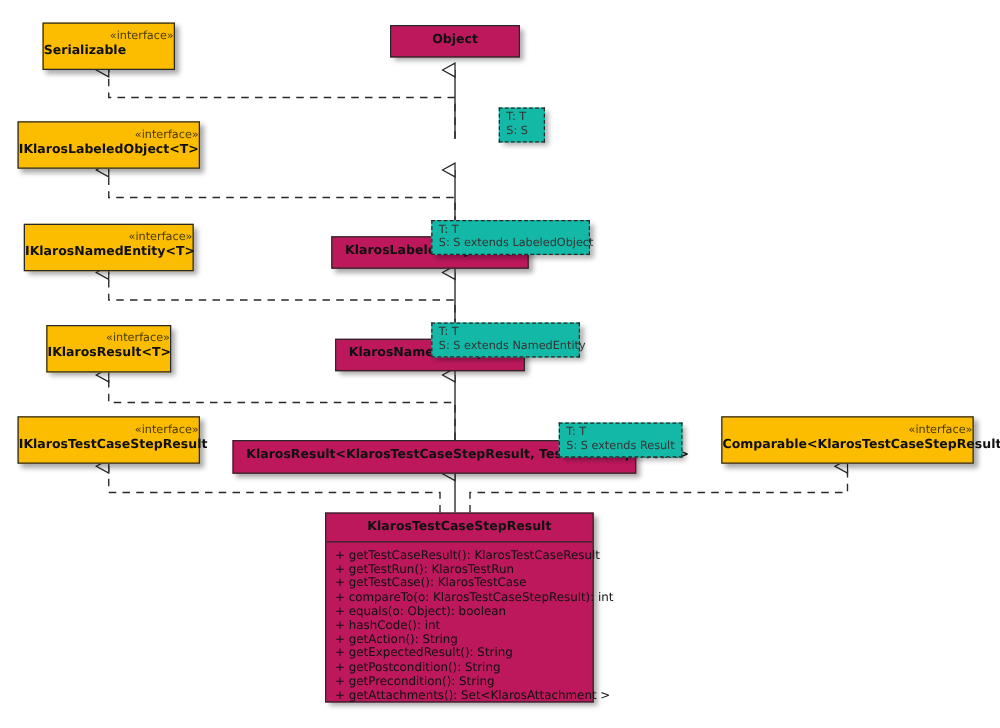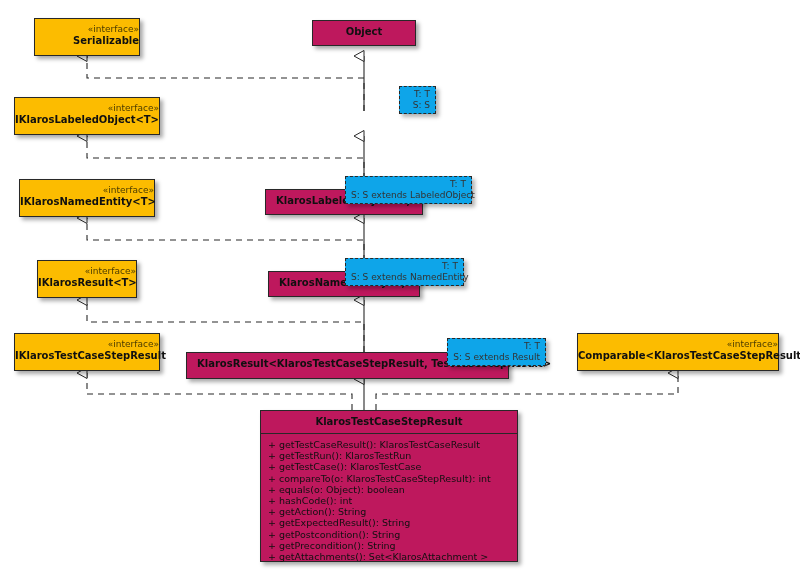--- a/index.html
+++ b/index.html
@@ -38,21 +38,21 @@
   }
 
   .iface-stereo {
     text-align: right;
     font-size: 9px;
     color: #4A3B00;
     line-height: 11px;
     padding-top: 5px;
   }
   .iface-name {
-    text-align: right;
+    text-align: left;
     font-size: 10px;
     font-weight: bold;
     color: #101010;
     line-height: 12px;
     padding-bottom: 5px;
     white-space: nowrap;
   }
 
   .klass-title {
     text-align: center;
@@ -74,26 +74,25 @@
     font-size: 9.5px;
     color: #101010;
     line-height: 11.2px;
     white-space: nowrap;
   }
 
   
   .tparams {
     position: absolute;
     box-sizing: border-box;
-    background: #0ea5e9;
+    background: #14b8a6;
     border: 1px dashed #282828;
     box-shadow: 3px 3px 4px rgba(0,0,0,0.30);
     padding: 2px 5px 3px 5px;
     z-index: 6;
-    text-align: right;
   }
   .tparam-line {
     font-size: 9px;
     color: #333333;
     line-height: 10.5px;
     white-space: nowrap;
   }
 </style>
 </head>
 <body>
@@ -186,21 +185,21 @@
   </div>
 
   <div class="tparams" style="left:447px; top:338px; width:99px;">
     <div class="tparam-line">T: T</div>
     <div class="tparam-line">S: S extends Result</div>
   </div>
   <div class="node klass" style="left:186px; top:352px; width:323px; height:27px;">
     <div class="klass-title">KlarosResult&lt;KlarosTestCaseStepResult, TestCaseStepResult&gt;</div>
   </div>
 
-  <div class="node klass" style="left:260px; top:410px; width:258px; height:152px;">
+  <div class="node klass" style="left:260px; top:410px; width:215px; height:152px;">
     <div class="klass-title klass-title-sep">KlarosTestCaseStepResult</div>
     <div class="members">
       <div class="member">+ getTestCaseResult(): KlarosTestCaseResult</div>
       <div class="member">+ getTestRun(): KlarosTestRun</div>
       <div class="member">+ getTestCase(): KlarosTestCase</div>
       <div class="member">+ compareTo(o: KlarosTestCaseStepResult): int</div>
       <div class="member">+ equals(o: Object): boolean</div>
       <div class="member">+ hashCode(): int</div>
       <div class="member">+ getAction(): String</div>
       <div class="member">+ getExpectedResult(): String</div>

